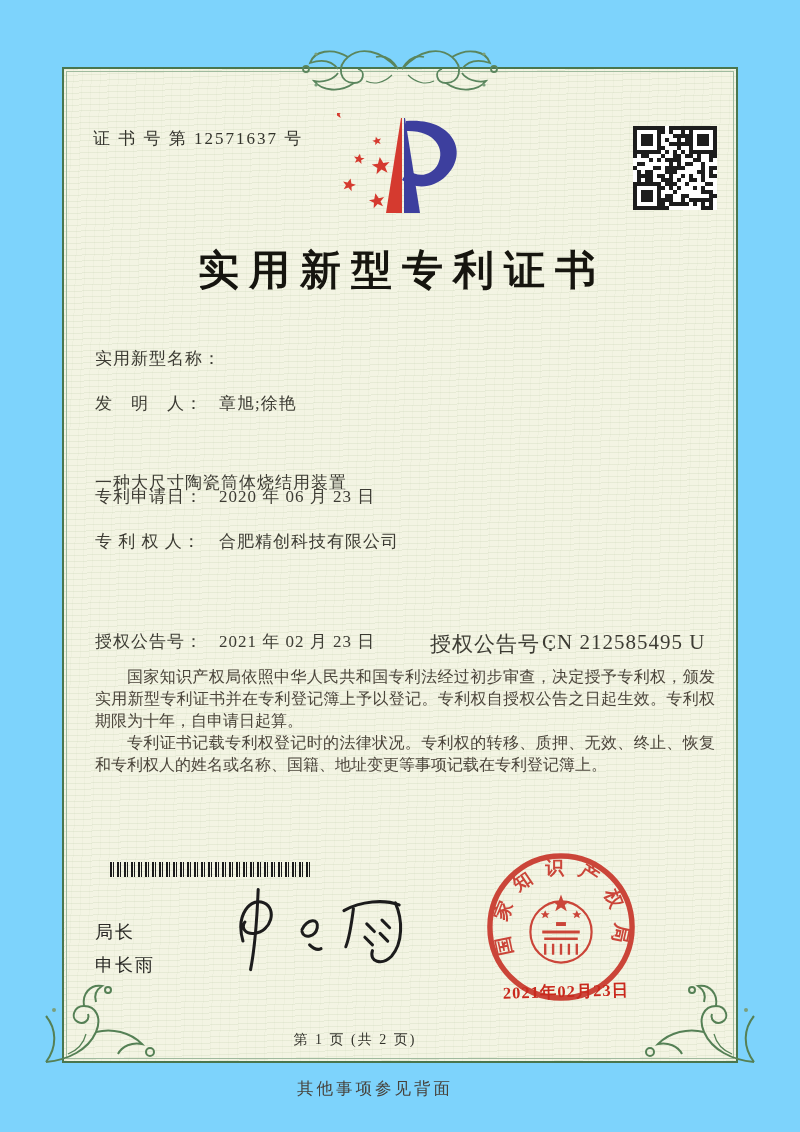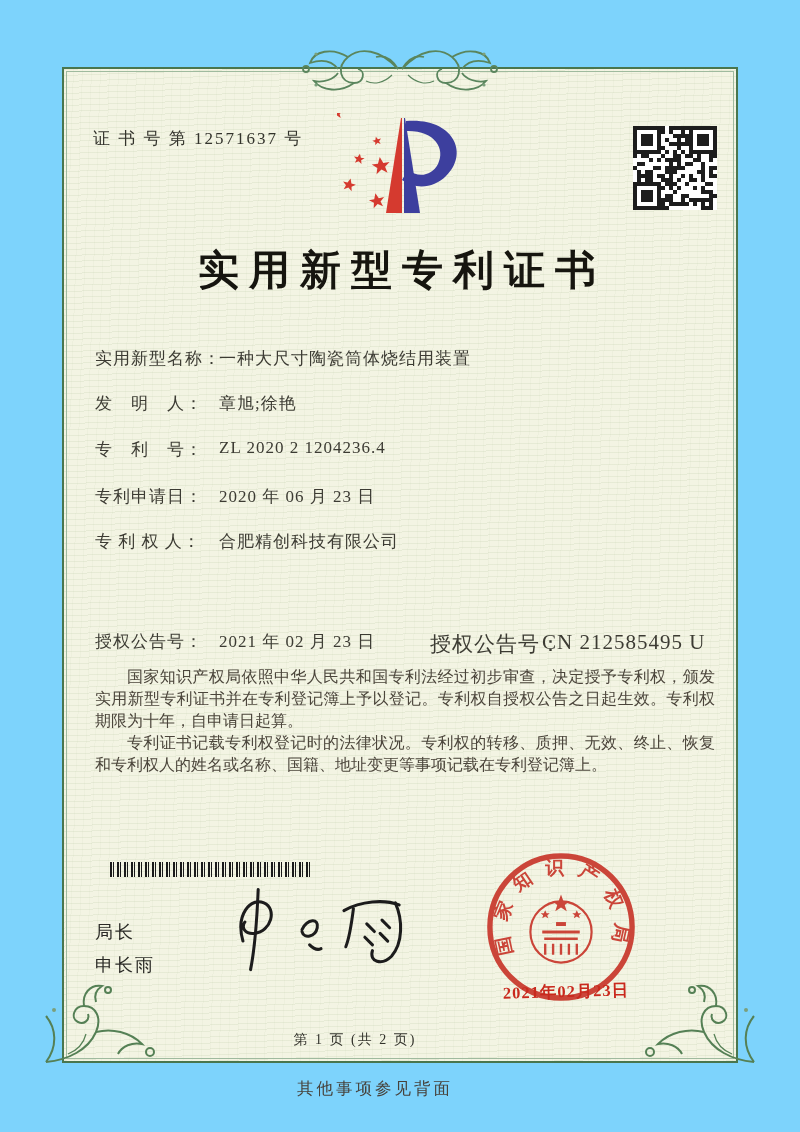--- a/index.html
+++ b/index.html
@@ -378,31 +378,27 @@
         <rect x="28" y="80" width="4" height="4"></rect>
         <rect x="32" y="80" width="4" height="4"></rect>
         <rect x="68" y="80" width="4" height="4"></rect>
         <rect x="72" y="80" width="4" height="4"></rect>
         <rect x="76" y="80" width="4" height="4"></rect>
       </g>
   </svg>
 
   <div class="abs title">实用新型专利证书</div>
 
-  <div class="abs field-row" style="top:347px;">
+  <div class="abs field-row" style="top:347px;flex-direction:column;">
     <span class="field-label">实用新型名称：</span>
     <span class="field-value">一种大尺寸陶瓷筒体烧结用装置</span>
   </div>
   <div class="abs field-row" style="top:392px;">
     <span class="field-label">发　明　人：</span>
     <span class="field-value">章旭;徐艳</span>
-  </div>
-  <div class="abs field-row" style="top:438px;">
-    <span class="field-label">专　利　号：</span>
-    <span class="field-value">ZL 2020 2 1204236.4</span>
   </div>
   <div class="abs field-row" style="top:485px;">
     <span class="field-label">专利申请日：</span>
     <span class="field-value">2020 年 06 月 23 日</span>
   </div>
   <div class="abs field-row" style="top:530px;">
     <span class="field-label">专 利 权 人：</span>
     <span class="field-value">合肥精创科技有限公司</span>
   </div>
   <div class="abs field-row" style="top:630px;">

